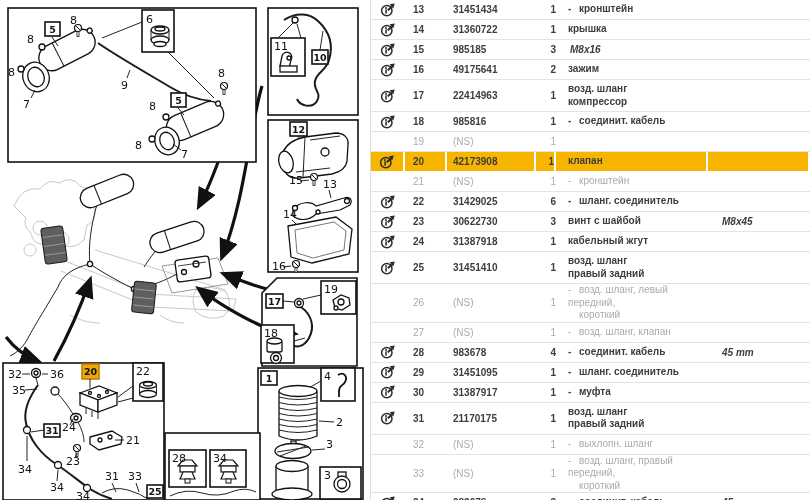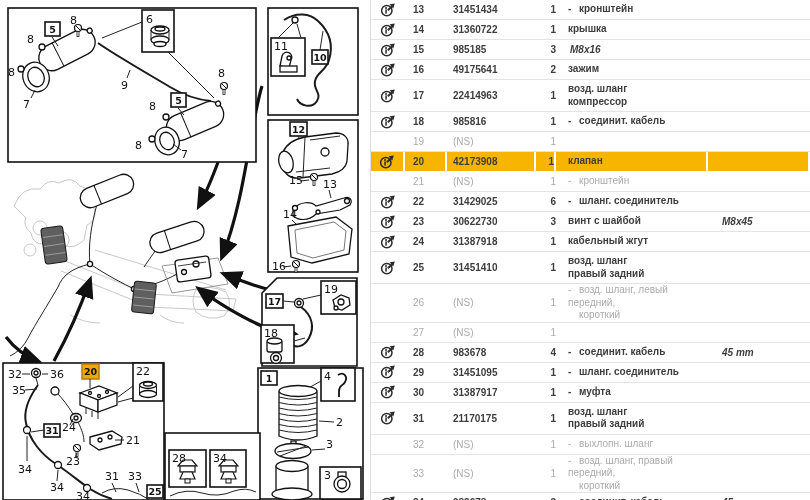--- a/index.html
+++ b/index.html
@@ -628,20 +628,24 @@
       <div class="dline"><span class="dash">-</span><span>возд. шланг, левый передний,</span></div>
       <div class="dline2 ind">короткий</div>
     </div>
     <div class="cell c-note"></div>
   </div>
         <div class="row muted">
     <div class="cell c-icon"></div>
     <div class="cell c-num">27</div>
     <div class="cell c-part">(NS)</div>
     <div class="cell c-qty">1</div>
+    <div class="cell c-desc">
+      <div class="dline"><span class="dash">-</span><span>возд. шланг, клапан</span></div>
+
+    </div>
     <div class="cell c-note"></div>
   </div>
         <div class="row normal">
     <div class="cell c-icon">
       <svg class="info-ic" viewBox="0 0 16 14" width="16" height="14">
         <circle cx="6.8" cy="7.6" r="5.2" fill="none" stroke="#2b2b2b" stroke-width="1.5"></circle>
         <circle cx="6" cy="4.9" r="1" fill="#2b2b2b"></circle>
         <rect x="5.3" y="6.4" width="1.5" height="4.2" fill="#2b2b2b"></rect>
         <path d="M7.8,7.2 L12,3.4" stroke="#2b2b2b" stroke-width="2"></path>
         <path d="M9.6,1.2 L14.8,0.5 L13.2,5.4 Z" fill="#2b2b2b"></path>

